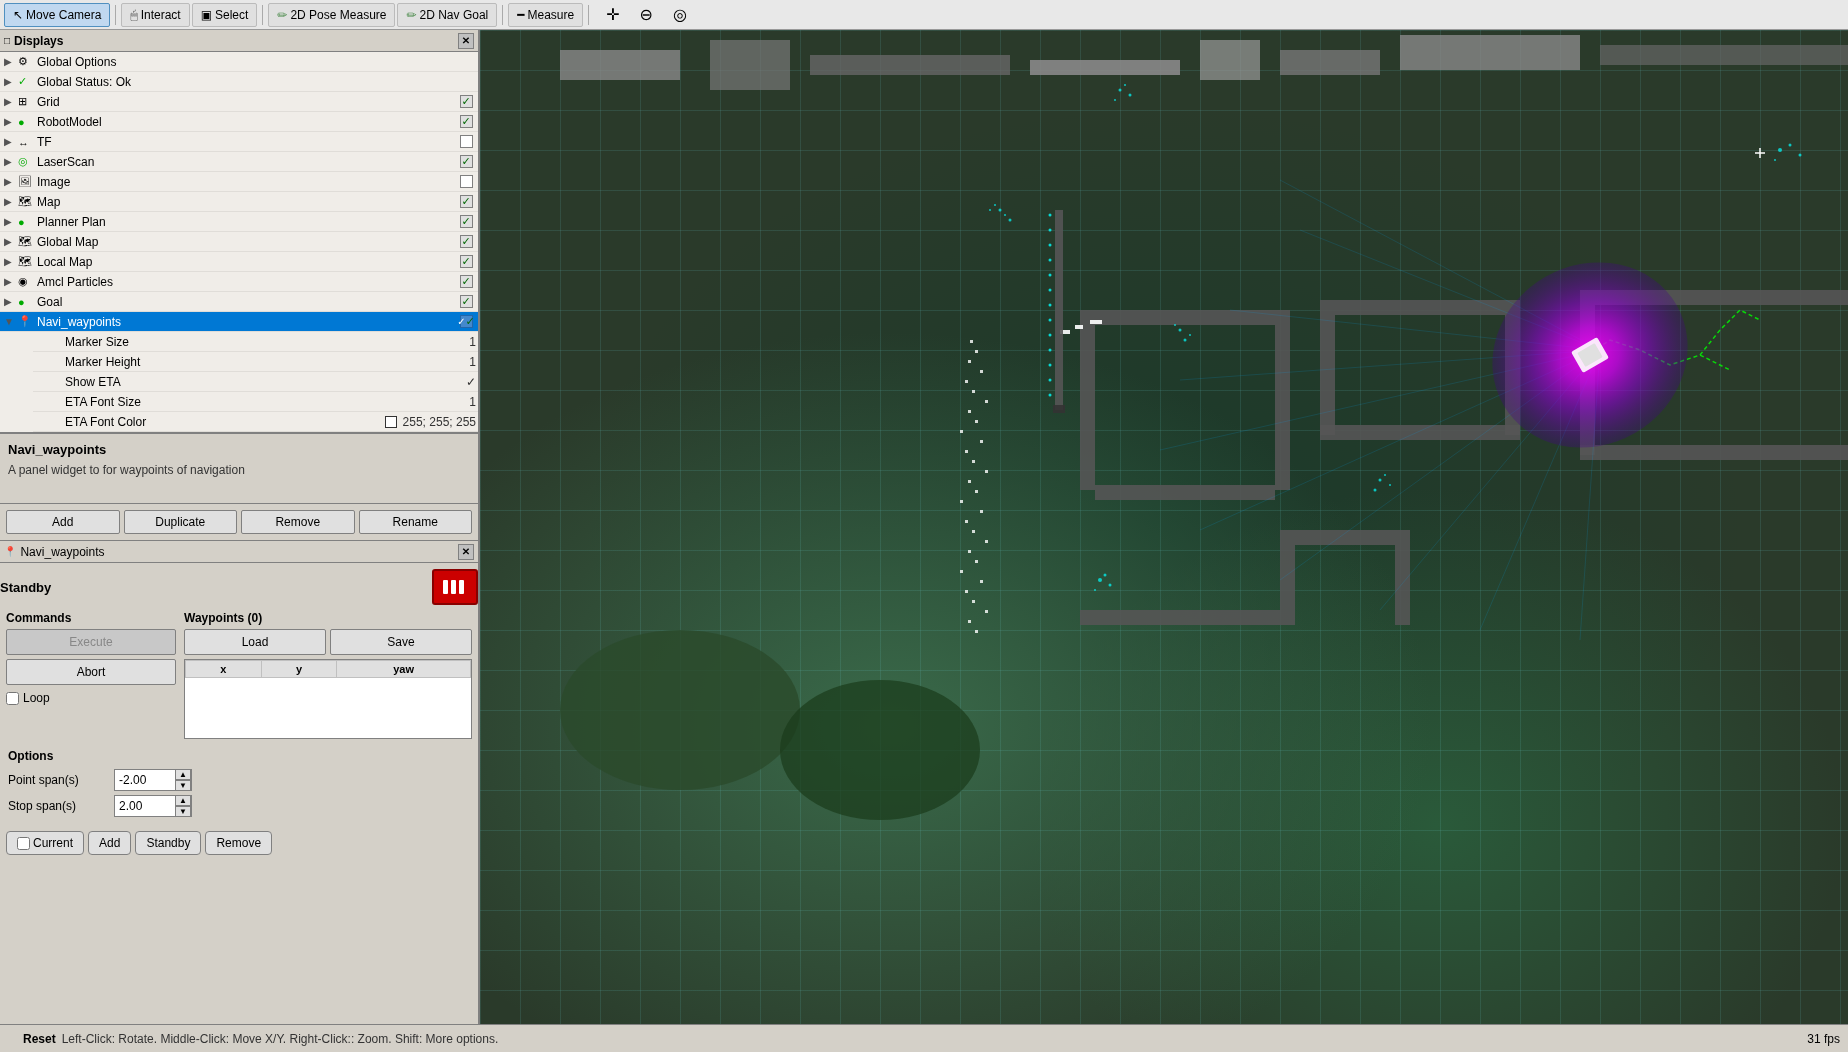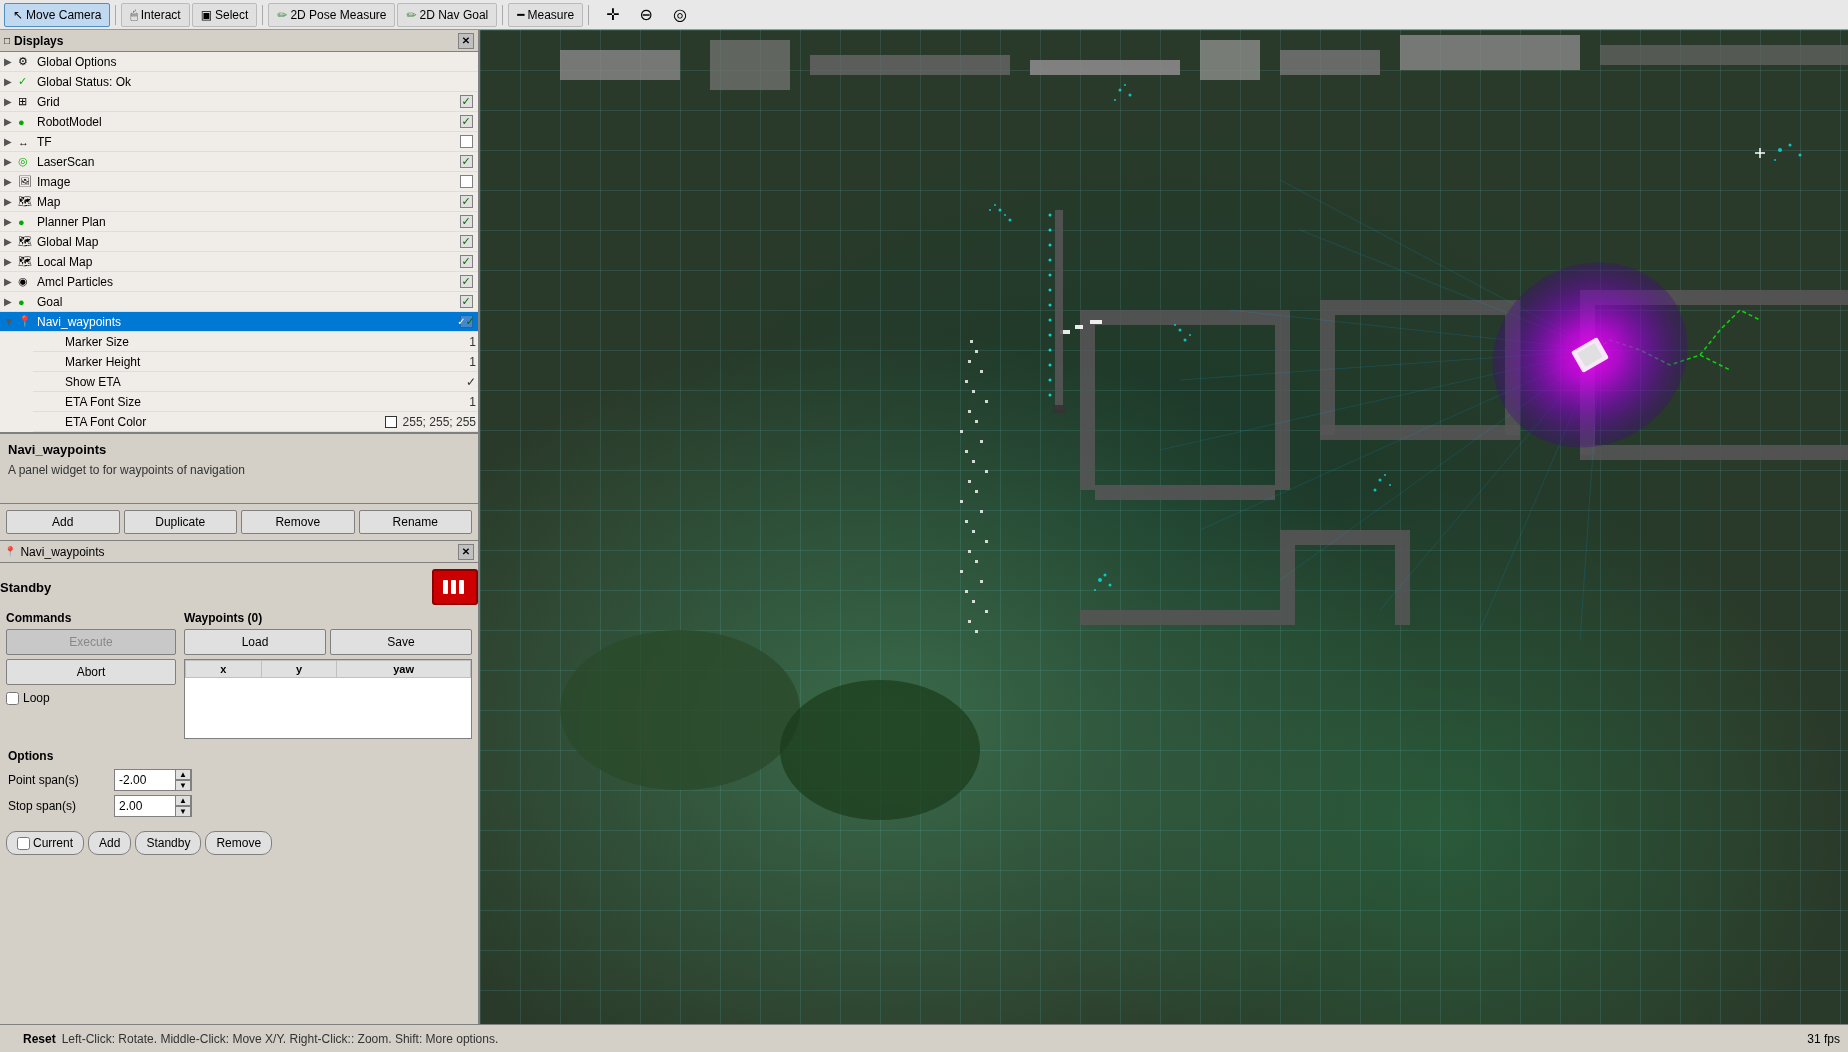--- a/index.html
+++ b/index.html
@@ -161,21 +161,21 @@
       width: 16px; height: 11px; background: #e0e0e0; border: 1px solid #808080;
       display: flex; align-items: center; justify-content: center;
       cursor: pointer; font-size: 8px; line-height: 1;
     }
 
     #waypoints-btn-row {
       display: flex; gap: 4px; padding: 0 6px; margin-top: 4px;
     }
     .wp-action-btn {
       padding: 4px 10px; background: #e0e0e0; border: 1px solid #808080;
-      cursor: pointer; font-size: 12px; border-radius: 10px;
+      cursor: pointer; font-size: 12px; border-radius: 4px;
     }
     .wp-action-btn.current { display: flex; align-items: center; gap: 3px; }
 
     
     #map-area {
       flex: 1; background: #2a4a2a; position: relative; overflow: hidden;
     }
     .status-reset { font-weight: bold; cursor: pointer; padding-left: 15px; }
     .status-text { color: #333; }
     .fps-label { margin-left: auto; font-size: 12px; }

